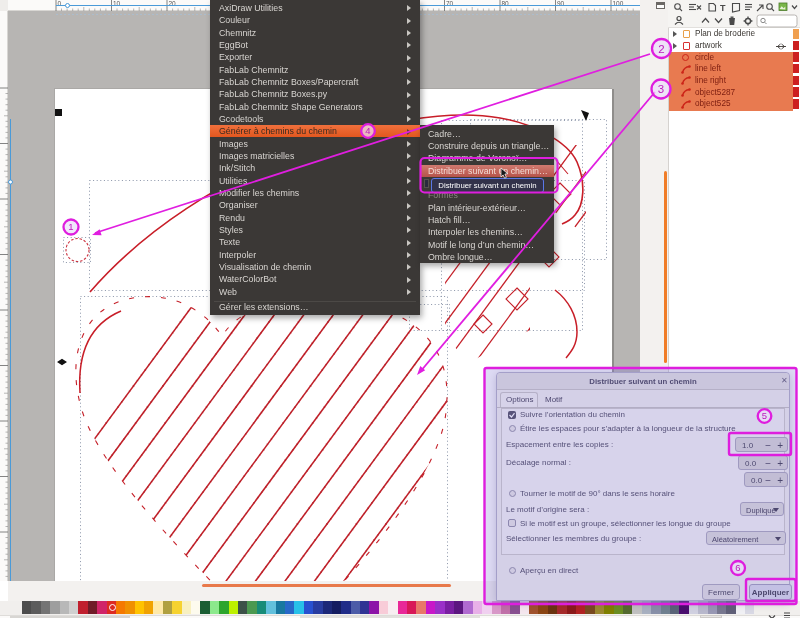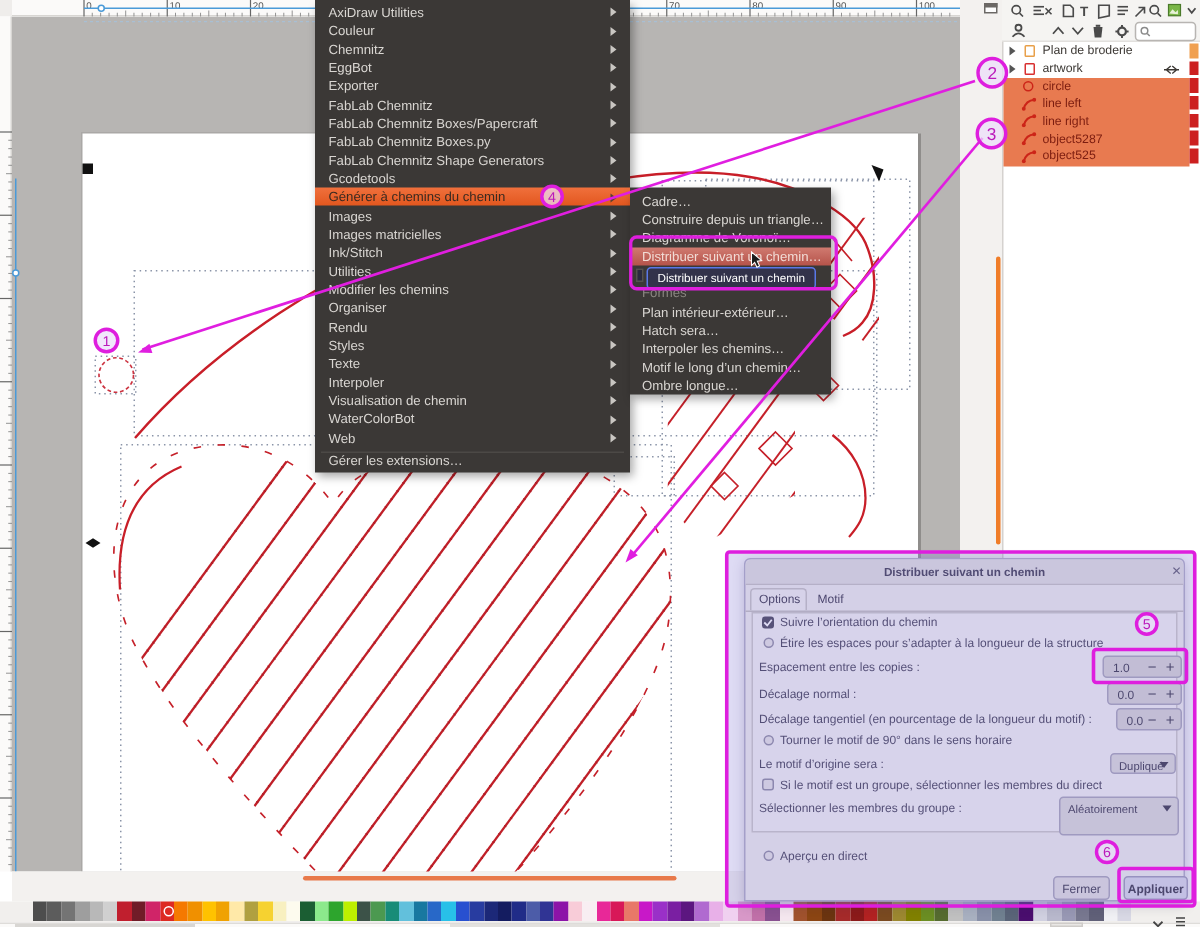--- a/index.html
+++ b/index.html
@@ -606,21 +606,21 @@
   </div>
   <div class="abs" style="left:420px; top:125px; width:134px; height:138px; background:#3b3836; box-shadow:2px 3px 6px rgba(0,0,0,.35);">
     <div class="abs" style="left:0; top:40px; width:134px; height:12.3px; background:linear-gradient(#d07a70,#b5534a);"></div>
     <div class="smitem" style="top:2.8px;color:#d9d6d2">Cadre…</div>
 <div class="smitem" style="top:15.1px;color:#d9d6d2">Construire depuis un triangle…</div>
 <div class="smitem" style="top:27.4px;color:#d9d6d2">Diagramme de Voronoï…</div>
 <div class="smitem" style="top:39.7px;color:#f2dcd6">Distribuer suivant un chemin…</div>
 <div class="smitem" style="top:52.0px;color:#d9d6d2"></div>
 <div class="smitem" style="top:64.3px;color:#8a8680">Formes</div>
 <div class="smitem" style="top:76.6px;color:#d9d6d2">Plan intérieur-extérieur…</div>
-<div class="smitem" style="top:88.9px;color:#d9d6d2">Hatch sera…</div>
+<div class="smitem" style="top:88.9px;color:#d9d6d2">Hatch fill…</div>
 <div class="smitem" style="top:101.2px;color:#d9d6d2">Interpoler les chemins…</div>
 <div class="smitem" style="top:113.5px;color:#d9d6d2">Motif le long d’un chemin…</div>
 <div class="smitem" style="top:125.8px;color:#d9d6d2">Ombre longue…</div>
   </div>
   <div class="abs" style="left:431px; top:178px; width:113px; height:14.5px; background:#32324a; border:1px solid #5a78e8; border-radius:3px; color:#fff; font-size:7.8px; line-height:13px; text-align:center; white-space:nowrap;">Distribuer suivant un chemin</div>
   <div class="abs" style="left:424px; top:179px; width:5px; height:9px; background:#2a2a3e; border:1px solid #55524e;"></div>
   <div class="abs" style="left:496px; top:372px; width:294px; height:229px; background:#f1efed; border:1px solid #aca9c2; border-radius:4px 4px 0 0; box-shadow:0 2px 8px rgba(40,30,80,.25);">
     <div class="abs" style="left:0;top:0;width:292px;height:17px;background:#e3e1df;border-bottom:1px solid #c5c2bf;border-radius:4px 4px 0 0;"></div>
 <div class="abs" style="left:0;top:2px;width:292px;text-align:center;font-size:7.8px;font-weight:bold;color:#363348;padding-top:2px;">Distribuer suivant un chemin</div>
 <div class="abs" style="left:284px;top:3px;font-size:8px;color:#555268;">✕</div>
@@ -641,37 +641,36 @@
         <div class="abs" style="left:6px;top:1.5px;font-size:8px;color:#2e2b40;line-height:12px;">1.0</div>
         <div class="abs" style="right:16px;top:1.5px;font-size:10px;color:#2e2b40;line-height:12px;">−</div>
         <div class="abs" style="right:4px;top:1.5px;font-size:10px;color:#2e2b40;line-height:12px;">+</div>
       </div>
 <div class="drow" style="left:9px;top:85px;">Décalage normal :</div>
 <div class="abs" style="left:241px;top:82px;width:50px;height:15px;background:#d7d5d3;border:1px solid #a5a2b5;border-radius:3px;">
         <div class="abs" style="left:6px;top:1.5px;font-size:8px;color:#2e2b40;line-height:12px;">0.0</div>
         <div class="abs" style="right:16px;top:1.5px;font-size:10px;color:#2e2b40;line-height:12px;">−</div>
         <div class="abs" style="right:4px;top:1.5px;font-size:10px;color:#2e2b40;line-height:12px;">+</div>
       </div>
-<div class="drow" style="left:9px;top:102px;">Décalage tangentiel (en pourcentage de la longueur du motif) :</div>
 <div class="abs" style="left:247px;top:99px;width:44px;height:15px;background:#d7d5d3;border:1px solid #a5a2b5;border-radius:3px;">
         <div class="abs" style="left:6px;top:1.5px;font-size:8px;color:#2e2b40;line-height:12px;">0.0</div>
         <div class="abs" style="right:16px;top:1.5px;font-size:10px;color:#2e2b40;line-height:12px;">−</div>
         <div class="abs" style="right:4px;top:1.5px;font-size:10px;color:#2e2b40;line-height:12px;">+</div>
       </div>
 <div class="abs" style="left:12px;top:117px;width:7px;height:7px;border:1px solid #8a879c;border-radius:50%;background:#e8e6e4;"></div>
 <div class="drow" style="left:23px;top:116px;">Tourner le motif de 90° dans le sens horaire</div>
 <div class="drow" style="left:9px;top:132px;">Le motif d’origine sera :</div>
 <div class="abs" style="left:243px;top:129px;width:44px;height:14px;background:#dddbd9;border:1px solid #a5a2b5;border-radius:3px;">
         <div class="abs" style="left:5px;top:1.5px;font-size:7.5px;color:#2e2b40;line-height:11px;">Dupliqué</div>
         <div class="abs" style="right:4px;top:5px;width:0;height:0;border-top:4px solid #2e2b40;border-left:3.2px solid transparent;border-right:3.2px solid transparent;"></div>
       </div>
 <div class="abs" style="left:11px;top:146px;width:8px;height:8px;border:1px solid #8a879c;border-radius:2px;background:#e8e6e4;"></div>
-<div class="drow" style="left:23px;top:146px;">Si le motif est un groupe, sélectionner les membres du direct</div>
+<div class="drow" style="left:23px;top:146px;">Si le motif est un groupe, sélectionner les longue du groupe</div>
 <div class="drow" style="left:9px;top:161px;">Sélectionner les membres du groupe :</div>
-<div class="abs" style="left:209px;top:158px;width:80px;height:26px;background:#dddbd9;border:1px solid #a5a2b5;border-radius:3px;">
+<div class="abs" style="left:209px;top:158px;width:80px;height:14px;background:#dddbd9;border:1px solid #a5a2b5;border-radius:3px;">
         <div class="abs" style="left:5px;top:1.5px;font-size:7.5px;color:#2e2b40;line-height:11px;">Aléatoirement</div>
         <div class="abs" style="right:4px;top:5px;width:0;height:0;border-top:4px solid #2e2b40;border-left:3.2px solid transparent;border-right:3.2px solid transparent;"></div>
       </div>
 <div class="abs" style="left:12px;top:194px;width:7px;height:7px;border:1px solid #8a879c;border-radius:50%;background:#e8e6e4;"></div>
 <div class="drow" style="left:23px;top:193px;">Aperçu en direct</div>
 <div class="abs" style="left:205px;top:211px;width:38px;height:16px;background:#e2e0de;border:1px solid #a5a2b5;border-radius:3px;text-align:center;font-size:8px;line-height:15px;color:#2e2b40;">Fermer</div>
 <div class="abs" style="left:252px;top:211px;width:43px;height:16px;background:#d8d8e8;border:1px solid #9a97b5;border-radius:3px;text-align:center;font-size:8px;font-weight:bold;line-height:15px;color:#2e2b40;">Appliquer</div>
   </div>
   <svg class="abs" style="left:0;top:0" width="800" height="618" viewBox="0 0 800 618">
  <rect x="484.5" y="368" width="312" height="236" rx="2" fill="rgba(147,137,217,0.30)" stroke="#de1ede" stroke-width="2.4"></rect>

